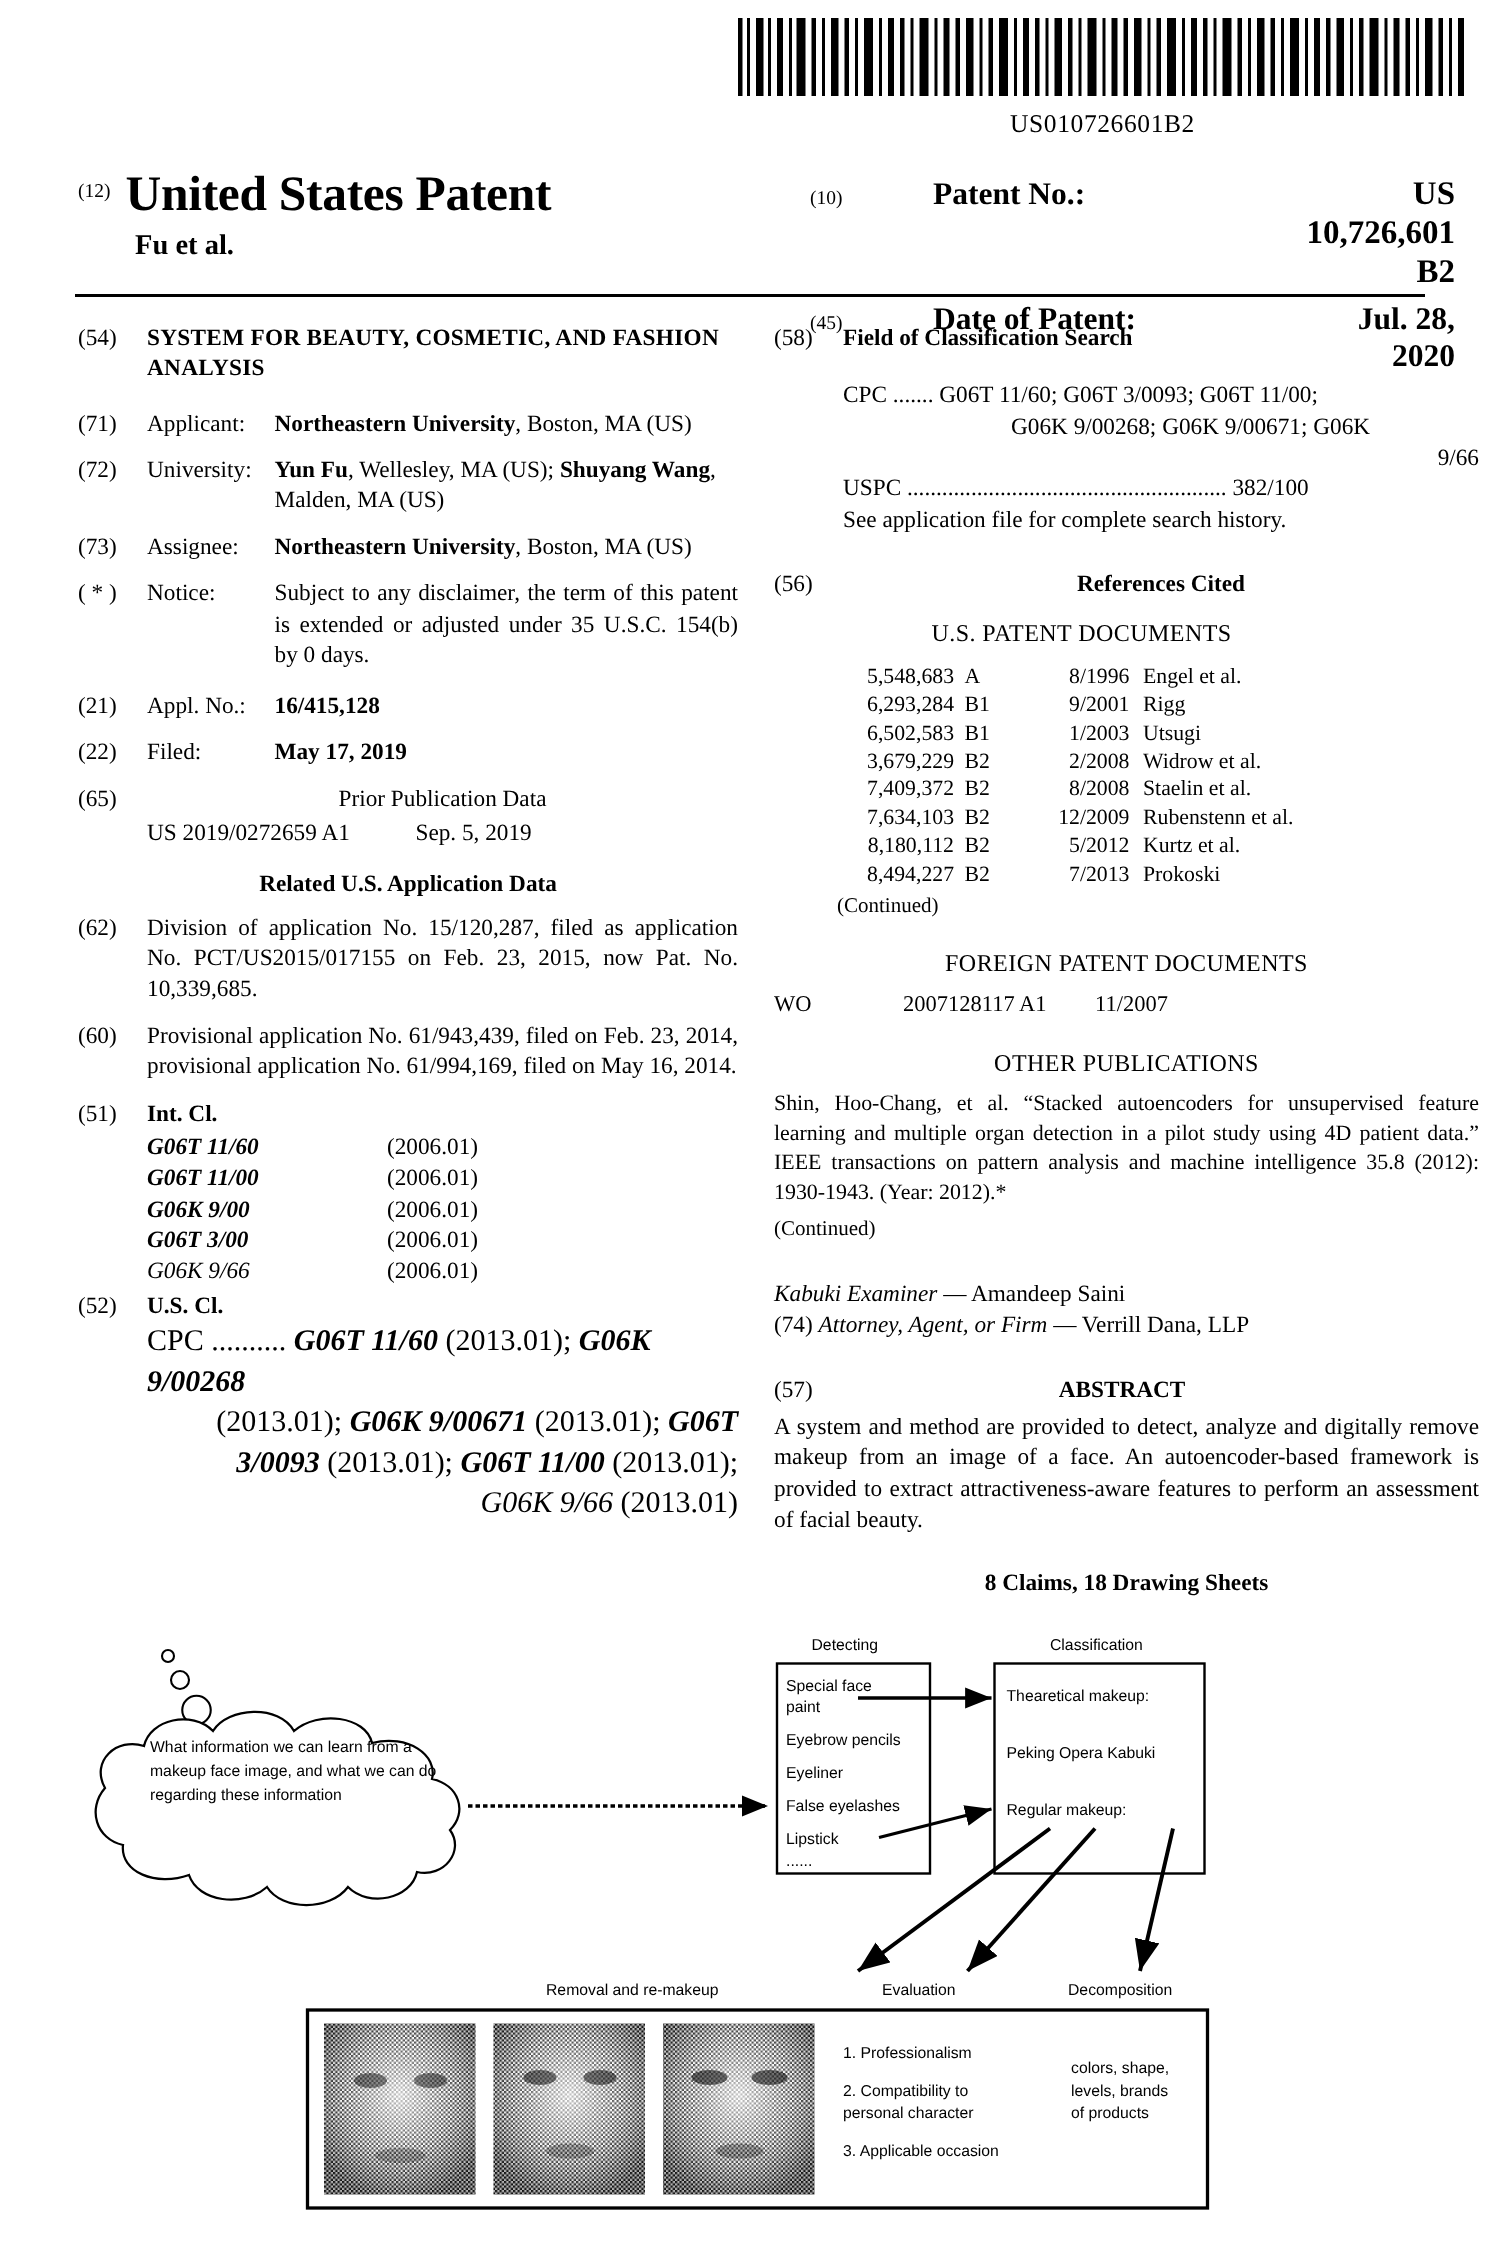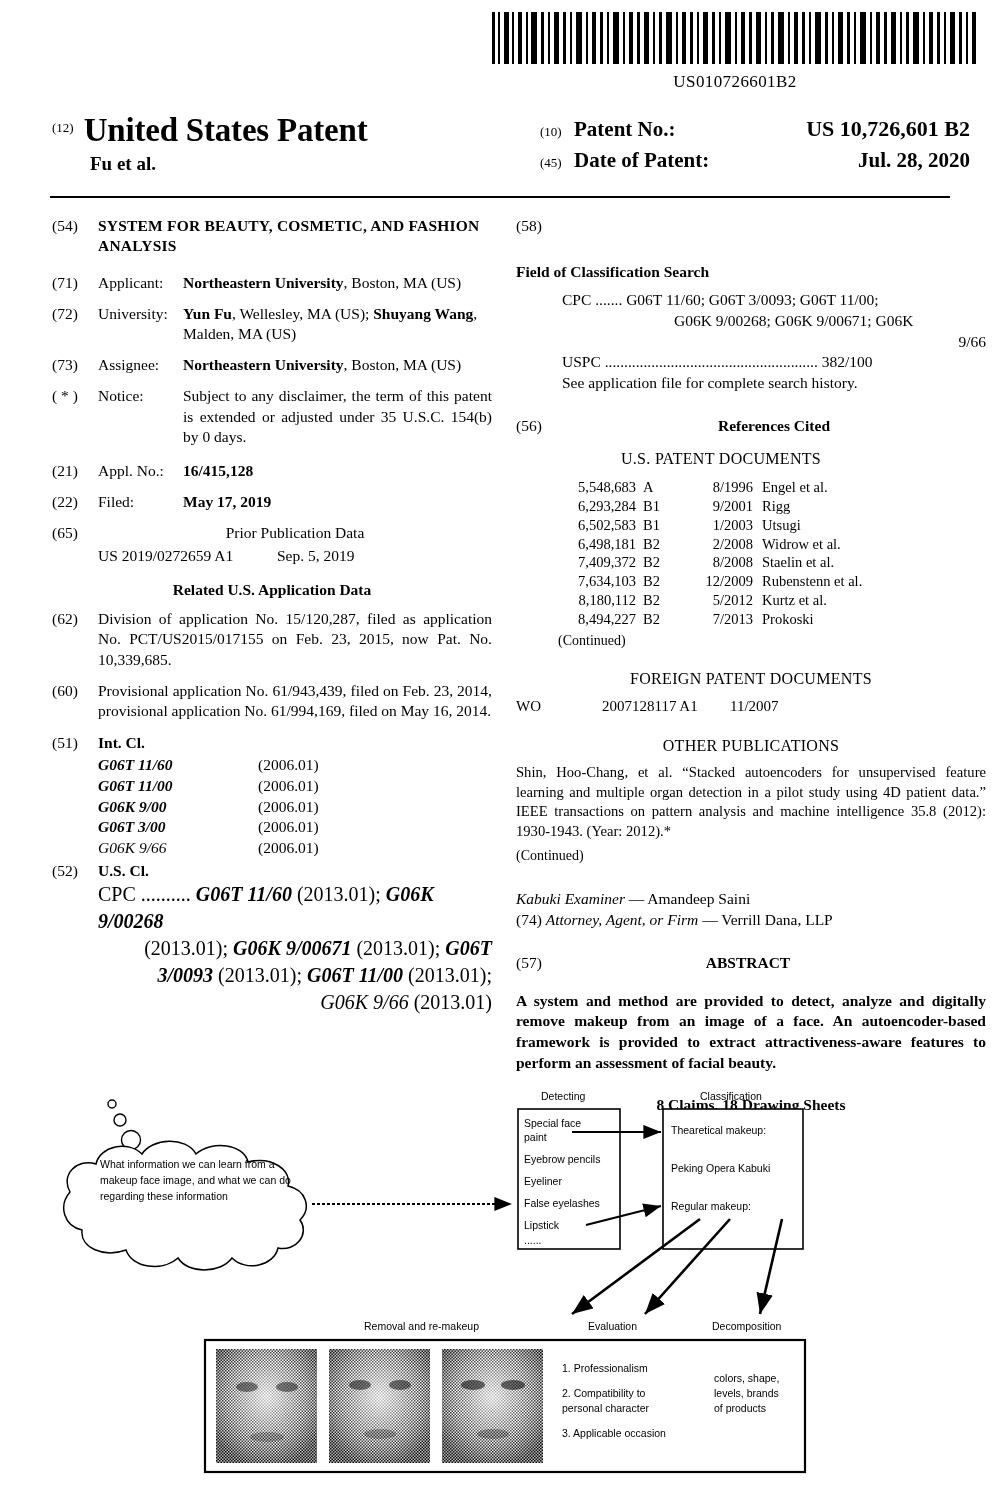--- a/index.html
+++ b/index.html
@@ -28,21 +28,21 @@
   #masthead { position: absolute; top: 112px; left: 0; width: 1000px; height: 78px; }
   .mh-left { position: absolute; left: 52px; top: 0; }
   .code12 { font-size: 13px; vertical-align: 9px; }
   .us-patent-title {
     font-size: 33px; font-weight: bold; letter-spacing: -0.2px;
     display: inline-block; margin-left: 6px;
   }
   .applicant-line { font-size: 19px; font-weight: bold; margin-left: 38px; margin-top: 4px; }
 
   .mh-right { position: absolute; left: 540px; top: 4px; width: 430px; }
-  .mh-row { display: flex; align-items: baseline; margin-bottom: 6px; }
+  .mh-row { display: flex; align-items: baseline; margin-bottom: 6px; gap: 48px; }
   .mh-code { font-size: 13px; width: 34px; flex: 0 0 34px; }
   .mh-label { font-size: 21px; font-weight: bold; flex: 0 0 190px; }
   .mh-value { font-size: 22px; font-weight: bold; text-align: right; flex: 1; }
   .mh-value.date { font-size: 21px; }
 
   #rule-top {
     position: absolute; left: 50px; top: 196px; width: 900px;
     border-top: 2.5px solid #000;
   }
 
@@ -90,21 +90,21 @@
   .continued.wide { padding-right: 0; }
 
   .foreign-row { display: flex; font-size: 15px; margin-top: 2px; }
   .foreign-row .fc { flex: 0 0 86px; }
   .foreign-row .fn { flex: 0 0 128px; }
   .foreign-row .fd { flex: 0 0 90px; }
 
   .otherpub { font-size: 14.6px; line-height: 1.35; text-align: justify; margin-top: 4px; }
 
   .exam-line { font-size: 15.5px; line-height: 1.38; }
-  .abstract-body { font-size: 15.5px; line-height: 1.34; text-align: justify; margin-top: 18px; font-weight: bold; }
+  .abstract-body { font-size: 15.5px; line-height: 1.34; text-align: justify; margin-top: 5px; }
   .claims-line { text-align: center; font-weight: bold; font-size: 15.5px; margin-top: 22px; }
 
   
   #figure { position: absolute; left: 0; top: 1082px; width: 1000px; height: 412px; }
   #figure svg { display: block; }
   .fg-txt { font-family: "Liberation Sans", sans-serif; font-size: 10.5px; fill: #000; }
 </style>
 </head>
 <body>
 
@@ -302,21 +302,21 @@
   <div class="uscl-body">
     <div class="uscl-l1"><span>CPC ..........</span>&nbsp;<span class="bi">G06T 11/60</span><span> (2013.01); </span><span class="bi">G06K 9/00268</span></div>
     <div class="uscl-l2"><span>(2013.01); </span><span class="bi">G06K 9/00671</span><span> (2013.01); </span><span class="bi">G06T</span></div>
     <div class="uscl-l2"><span class="bi">3/0093</span><span> (2013.01); </span><span class="bi">G06T 11/00</span><span> (2013.01);</span></div>
     <div class="uscl-l2"><span class="i">G06K 9/66</span><span> (2013.01)</span></div>
   </div>
 </div>
 
 <div id="col-right">
 
-  <div class="fld" style="margin-bottom:8px;flex-direction:column;">
+  <div class="fld" style="margin-bottom:18px;">
     <span class="num">(58)</span>
     <span class="bdy nj b">Field of Classification Search</span>
   </div>
   <div style="margin-left:46px;">
     <div class="cpc-line">CPC ....... G06T 11/60; G06T 3/0093; G06T 11/00;</div>
     <div class="cpc-line cpc-ind">G06K 9/00268; G06K 9/00671; G06K</div>
     <div class="cpc-line cpc-ind2">9/66</div>
     <div class="cpc-line">USPC ....................................................... 382/100</div>
     <div class="cpc-line">See application file for complete search history.</div>
   </div>
@@ -340,21 +340,21 @@
       <span class="rd">9/2001</span>
       <span class="ra">Rigg</span>
     </div>
     <div class="ref-row">
       <span class="rn">6,502,583</span>
       <span class="rk">B1</span>
       <span class="rd">1/2003</span>
       <span class="ra">Utsugi</span>
     </div>
     <div class="ref-row">
-      <span class="rn">6,498,181</span>
+      <span class="rn">3,679,229</span>
       <span class="rk">B2</span>
       <span class="rd">2/2008</span>
       <span class="ra">Widrow et al.</span>
     </div>
     <div class="ref-row">
       <span class="rn">7,409,372</span>
       <span class="rk">B2</span>
       <span class="rd">8/2008</span>
       <span class="ra">Staelin et al.</span>
     </div>

